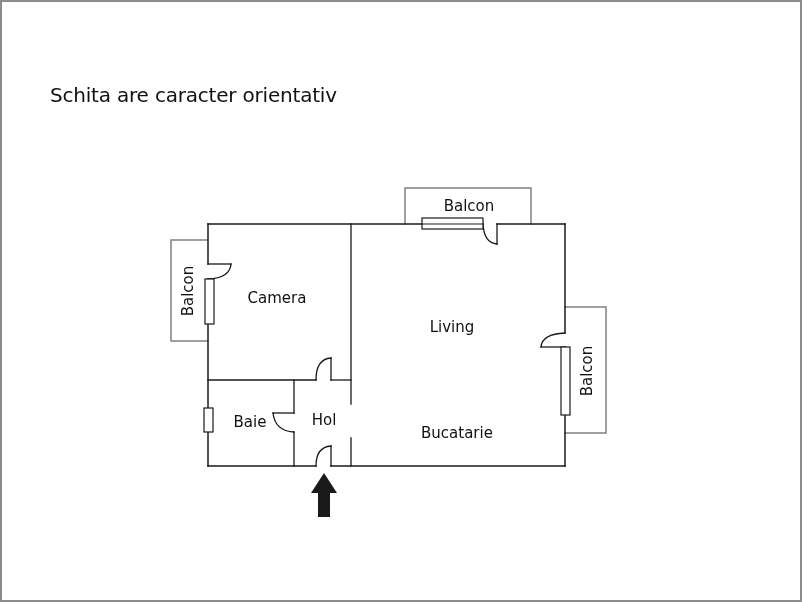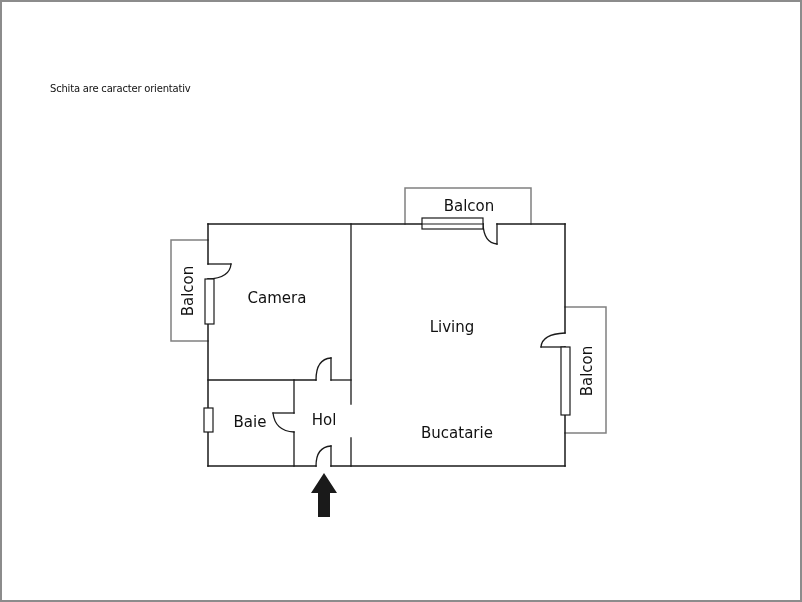--- a/index.html
+++ b/index.html
@@ -6,21 +6,21 @@
     body { width: 802px; height: 602px; overflow: hidden; }
     .frame {
       position: absolute; left: 0; top: 0;
       width: 798px; height: 598px;
       border: 2px solid #8c8c8c;
       background: #ffffff;
     }
     .note {
       position: absolute; left: 50px; top: 83px;
       font-family: "DejaVu Sans", sans-serif;
-      font-size: 10px; color: #111;
+      font-size: 20px; color: #111;
       letter-spacing: -0.2px;
       text-align: center;
     }
     svg.plan { position: absolute; left: 0; top: 0; }
     .lbl {
       font-family: "DejaVu Sans", sans-serif;
       font-size: 15px; fill: #111;
     }
   </style>
 </head>

